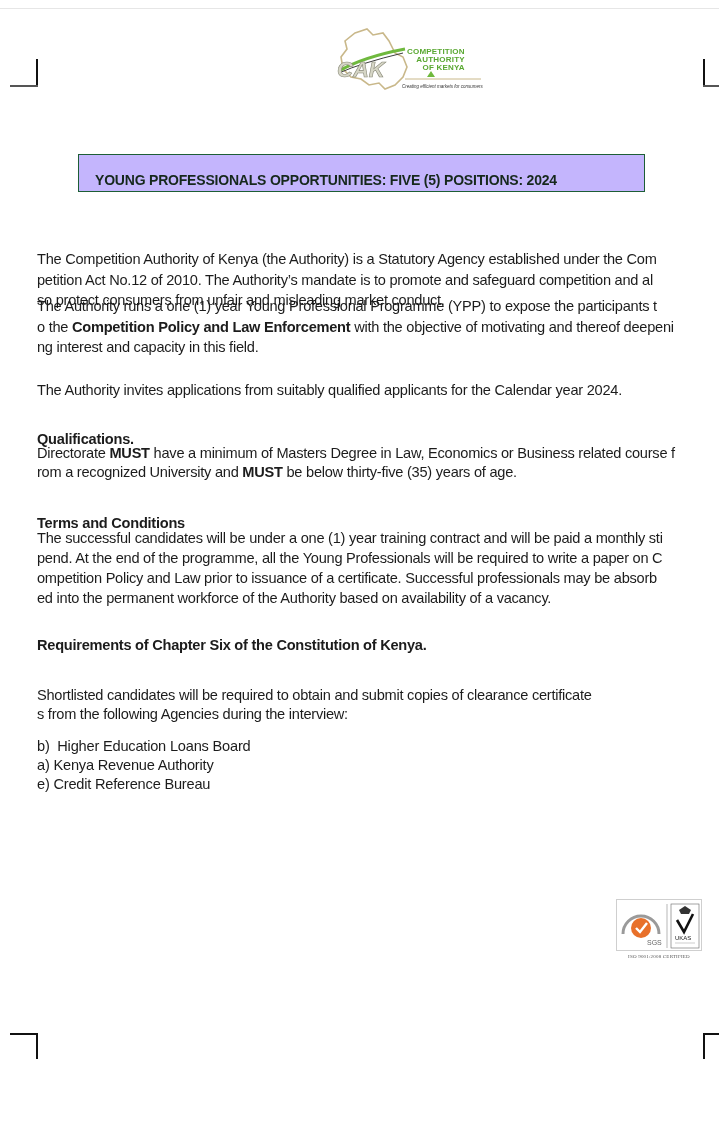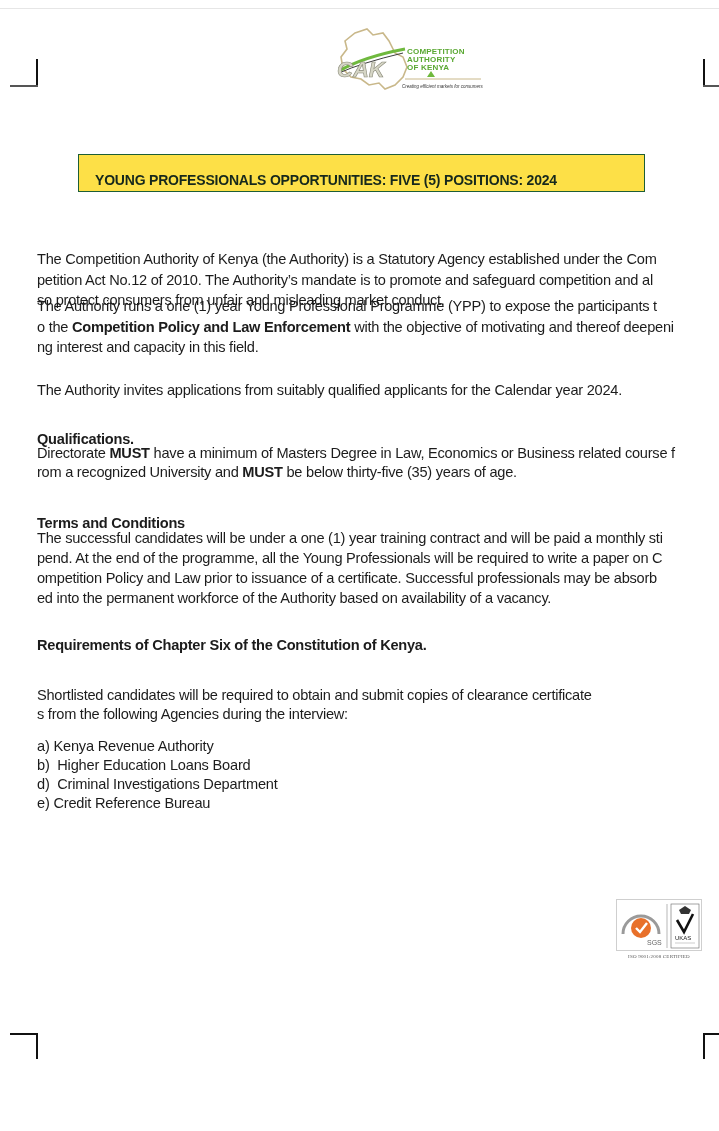--- a/index.html
+++ b/index.html
@@ -3,23 +3,23 @@
 <meta charset="utf-8">
 <style>
   html, body { margin:0; padding:0; background:#ffffff; }
   body { width:719px; height:1131px; position:relative; overflow:hidden;
          font-family:"Liberation Sans", "DejaVu Sans", sans-serif; color:#1a1a1a; }
   .top-rule { position:absolute; left:0; top:8px; width:719px; height:1px; background:#e6e6e6; }
   .crop { position:absolute; background:#111; }
   .logo { position:absolute; left:333px; top:27px; width:160px; height:68px; }
   .logo svg { position:absolute; left:0; top:0; }
   .logo-text { position:absolute; left:74px; top:21px; font-size:8px; line-height:8px; font-weight:bold;
-               color:#5aa832; letter-spacing:0.2px; }
+               color:#5aa832; letter-spacing:0.2px;text-align:right; }
   .logo-tag { position:absolute; left:69px; top:57px; font-size:4.5px; color:#333; font-style:italic; white-space:nowrap; }
-  .banner { position:absolute; left:78px; top:154px; width:567px; height:38px; background:#fde047;
+  .banner { position:absolute; left:78px; top:154px; width:567px; height:38px; background:#c4b5fd;
             border:1px solid #1d5e36; box-sizing:border-box; }
   .banner span { position:absolute; left:16px; top:17px; font-size:14px; font-weight:bold; color:#16281c;
                  letter-spacing:-0.2px; white-space:nowrap; }
   .txt { position:absolute; left:37px; width:680px; font-size:14.6px; line-height:20.5px; color:#1c1c1c;
          letter-spacing:-0.25px; white-space:pre-wrap; }
   .h { font-weight:bold;margin-top:12px; }
   .list { position:absolute; left:37px; top:737px; font-size:14.6px; line-height:19px; color:#1c1c1c; letter-spacing:-0.2px; }
   .list div { white-space:pre; }
   .cert { position:absolute; left:616px; top:899px; width:86px; height:52px; border:1px solid #cfcfcf; box-sizing:border-box; background:#fff; }
   .cert-caption { position:absolute; left:612px; top:954px; width:94px; font-size:5px; color:#555; text-align:center; font-family:"Liberation Serif", serif; letter-spacing:0.2px; }
@@ -88,23 +88,22 @@
 pend. At the end of the programme, all the Young Professionals will be required to write a paper on C
 ompetition Policy and Law prior to issuance of a certificate. Successful professionals may be absorb
 ed into the permanent workforce of the Authority based on availability of a vacancy.</div>
 
 <div class="txt h" style="top:623px;">Requirements of Chapter Six of the Constitution of Kenya.</div>
 
 <div class="txt" style="top:686px;line-height:19px;">Shortlisted candidates will be required to obtain and submit copies of clearance certificate
 s from the following Agencies during the interview:</div>
 
 <div class="list">
+  <div>b)  Higher Education Loans Board</div>
   <div>a) Kenya Revenue Authority</div>
-  <div>b)  Higher Education Loans Board</div>
-  <div>d)  Criminal Investigations Department</div>
   <div>e) Credit Reference Bureau</div>
 </div>
 
 <div class="cert">
   <svg width="86" height="52" viewBox="0 0 86 52">
     <g>
       <path d="M6 34 A18 18 0 0 1 42 34" fill="none" stroke="#9a9a9a" stroke-width="3"></path>
       <circle cx="24" cy="28" r="10" fill="#e8702a"></circle>
       <path d="M19 28 L23 32 L30 23" fill="none" stroke="#fff" stroke-width="2.4"></path>
       <text x="30" y="45" font-family="Liberation Sans, sans-serif" font-size="7" fill="#666">SGS</text>

